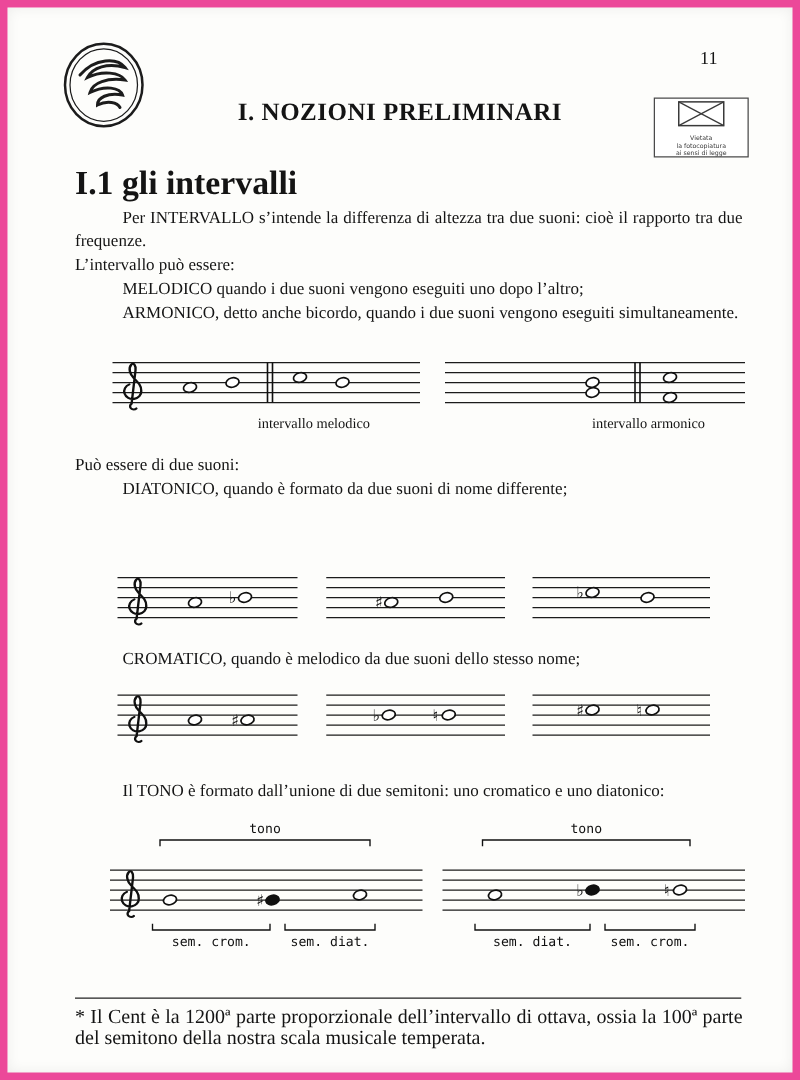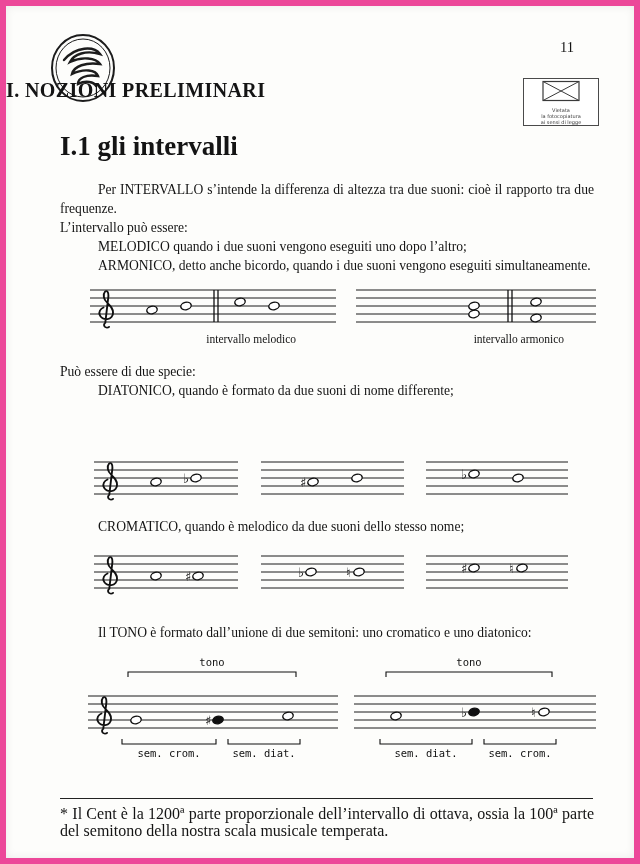--- a/index.html
+++ b/index.html
@@ -2,21 +2,21 @@
 <html><head>
 <meta charset="utf-8">
 <style>
   *{margin:0;padding:0;box-sizing:border-box}
   html,body{width:640px;height:864px}
   body{background:#e9e9e6;font-family:"Liberation Serif",serif;color:#141414}
   .page{position:relative;width:640px;height:864px;background:#fdfdfb;border:6px solid #ec4899;
         box-shadow:inset 0 0 10px rgba(0,0,0,.07);overflow:hidden}
   .logo{position:absolute;left:42px;top:24px}
   .pagenum{position:absolute;top:33px;right:60px;font-size:14.5px}
-  .title{position:absolute;left:0;right:0;top:73px;font-size:20px;font-weight:bold;letter-spacing:.4px}
+  .title{position:absolute;left:0;right:0;top:73px;text-align:center;font-size:20px;font-weight:bold;letter-spacing:.4px}
   .stamp{position:absolute;left:517px;top:72px;width:76px;height:48px;border:1.4px solid #4a4a4a;background:#fff;
          text-align:center;padding-top:1px}
   .stamp .tiny{font-family:"DejaVu Sans",sans-serif;font-size:5px;line-height:6px;color:#3a3a3a}
   .section{position:absolute;left:54px;top:125px;font-size:27px;font-weight:bold}
   .textblock{position:absolute;left:54px;width:534px;font-size:13.6px;line-height:19px;text-align:justify}
   .textblock p{margin:0}
   .indent{text-indent:38px}
   .it{}
   .stafflabel{position:absolute;width:180px;text-align:right;font-size:11.5px}
   .rule{position:absolute;left:54px;width:533px;border-top:1px solid #222}
@@ -44,32 +44,32 @@
       <line x1="17" y1="1.5" x2="53" y2="20.5" stroke="#3a3a3a" stroke-width="1"></line>
       <line x1="53" y1="1.5" x2="17" y2="20.5" stroke="#3a3a3a" stroke-width="1"></line>
     </svg>
     <div class="tiny">Vietata</div>
     <div class="tiny">la fotocopiatura</div>
     <div class="tiny">ai sensi di legge</div>
   </div>
 
   <h2 class="section">I.1 gli intervalli</h2>
 
-  <div class="textblock" style="top:174px">
+  <div class="textblock" style="top:158px">
     <p class="indent"><span>Per INTERVALLO s’intende la differenza di altezza tra due suoni: cioè il rapporto tra due frequenze.</span></p>
     <p>L’intervallo può essere:</p>
     <p class="indent"><span class="it">MELODICO</span><span> quando i due suoni vengono eseguiti uno dopo l’altro;</span></p>
     <p class="indent"><span class="it">ARMONICO</span><span>, detto anche </span><span class="it">bicordo</span><span>, quando i due suoni vengono eseguiti simultaneamente.</span></p>
   </div>
 
   <div class="stafflabel" style="left:110px;top:327px">intervallo melodico</div>
   <div class="stafflabel" style="left:378px;top:327px">intervallo armonico</div>
 
   <div class="textblock" style="top:356px">
-    <p>Può essere di due specie:</p>
+    <p>Può essere di due suoni:</p>
     <p class="indent"><span class="it">DIATONICO</span><span>, quando è formato da due suoni di nome differente;</span></p>
   </div>
 
   <div class="textblock" style="top:511px">
     <p class="indent"><span class="it">CROMATICO</span><span>, quando è melodico da due suoni dello stesso nome;</span></p>
   </div>
 
   <div class="textblock" style="top:617px">
     <p class="indent"><span>Il TONO è formato dall’unione di due semitoni: uno cromatico e uno diatonico:</span></p>
   </div>

